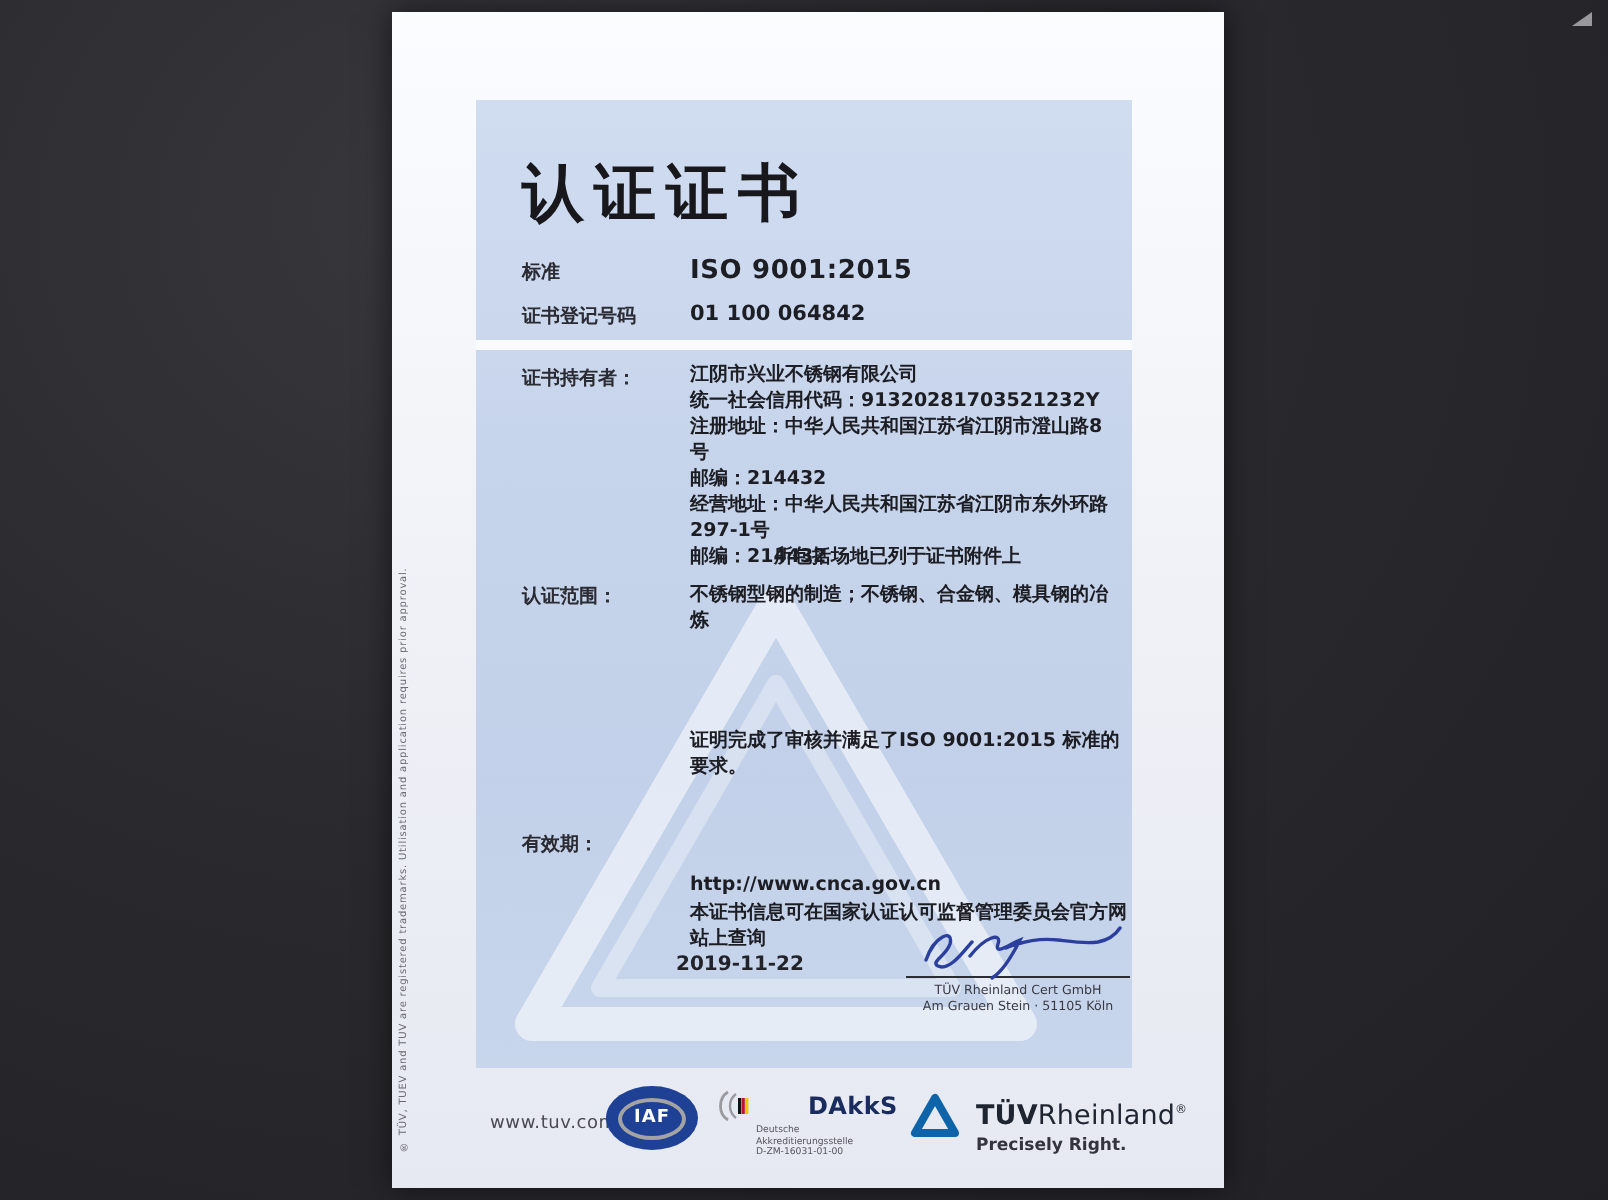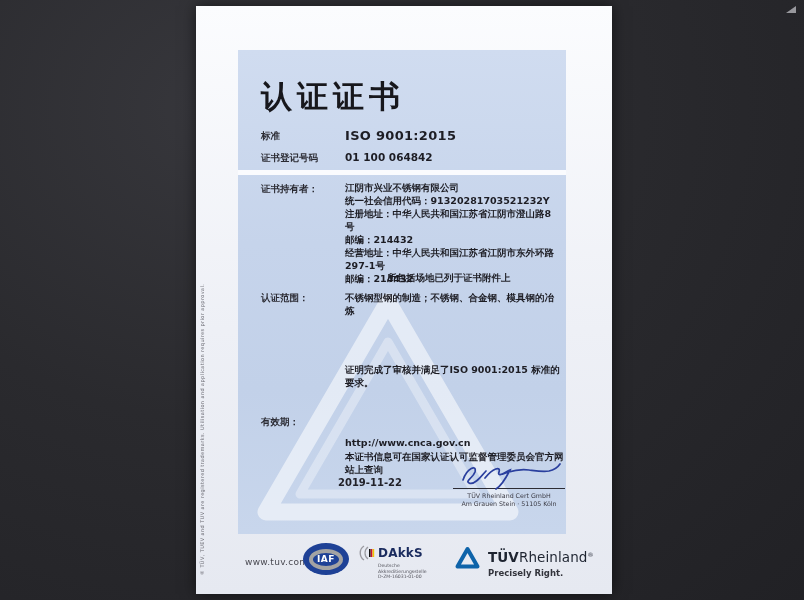--- a/index.html
+++ b/index.html
@@ -47,25 +47,25 @@
   .issue-date { position:absolute; left:100px; top:427px; font-size:10px; font-weight:600; color:#22222a; }
   .sig-block { position:absolute; left:215px; top:408px; width:112px; text-align:center; }
   .sig-svg { display:block; margin:0 auto; }
   .sig-line { border-top:1.3px solid #2c2c34; width:112px; margin-top:-2px; }
   .issuer { font-size:6.3px; color:#3a3a44; line-height:8px; margin-top:3px; }
   .footer { position:absolute; left:0; top:534px; width:416px; height:54px; }
   .tuv-url { position:absolute; left:49px; top:17px; font-size:9px; color:#4a4a52; letter-spacing:.3px; }
   .iaf { position:absolute; left:107px; top:3px; width:46px; height:32px;
     background:#1e4196; border-radius:50%;
     display:flex; align-items:center; justify-content:center; }
-  .iaf-inner { width:34px; height:21px; border:4px solid #a3a3a3; border-radius:50%;
+  .iaf-inner { width:34px; height:21px; border:2px solid #a3a3a3; border-radius:50%;
     display:flex; align-items:center; justify-content:center;
     color:#fff; font-size:9px; font-weight:700; letter-spacing:.5px; }
   .dakks { position:absolute; left:160px; top:4px; width:100px; }
-  .dakks-top { display:flex; align-items:center; }
+  .dakks-top { display:flex; align-items:center;gap:26px; }
   .dakks-word { font-size:12px; font-weight:700; color:#1a2b5e; letter-spacing:.2px; margin-left:2px; }
   .dakks-sub { font-size:4.6px; color:#55555d; line-height:5.6px; margin-left:22px; margin-top:1px; }
   .tuvlogo { position:absolute; left:258px; top:5px; display:flex; align-items:flex-start; }
   .tuv-word { margin-left:7px; margin-top:2px; }
   .tuv-word-main { font-size:13.5px; color:#1e2430; letter-spacing:.1px; }
   .tuv-word-main b { font-weight:700;text-align:right; }
   .tuv-reg { font-size:6px; vertical-align:super; color:#1e2430; }
   .tuv-tagline { font-size:8.5px; font-weight:700; color:#33343c; margin-top:2px; }
   .corner-mark { position:absolute; right:8px; top:6px; width:10px; height:7px;
     background:#c9c9ce; clip-path:polygon(0 100%,100% 0,100% 100%); opacity:.7; }

